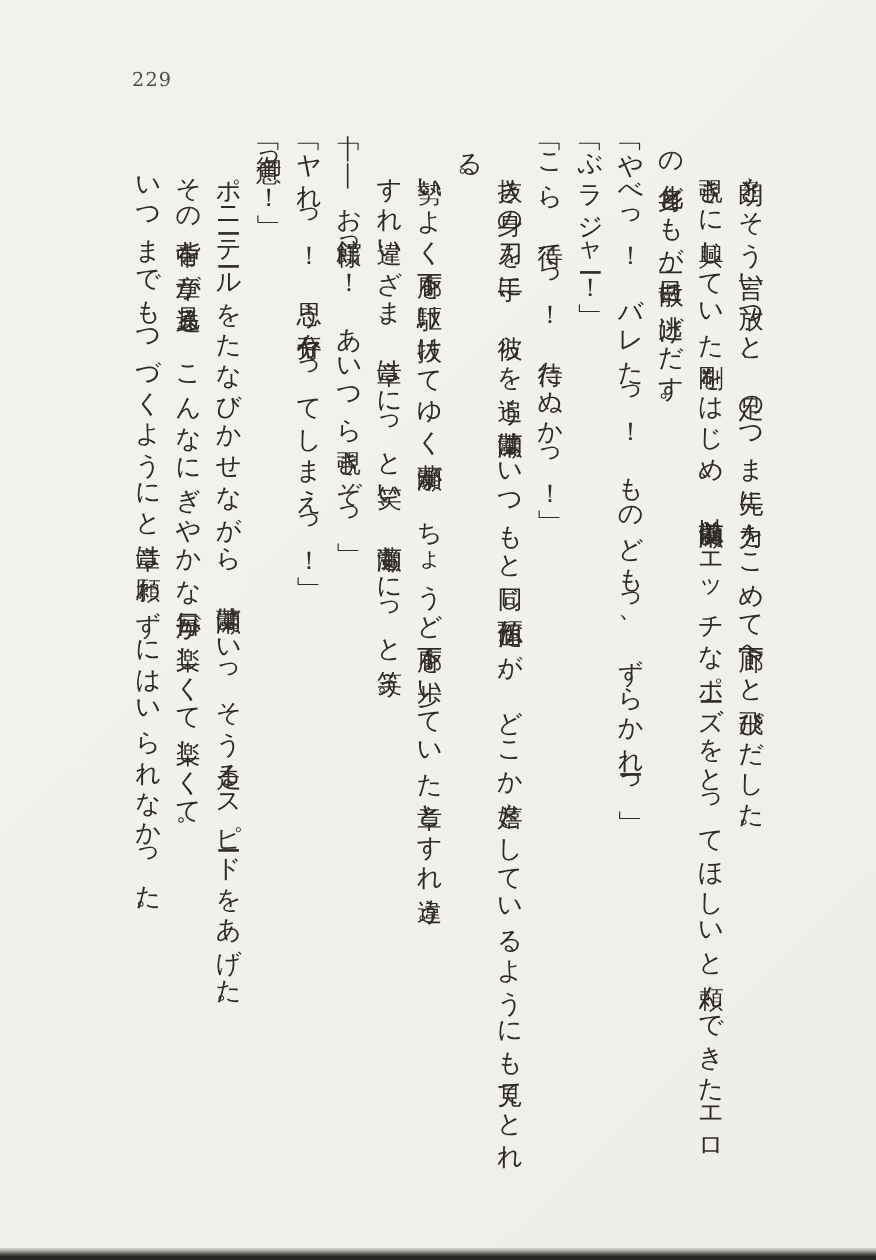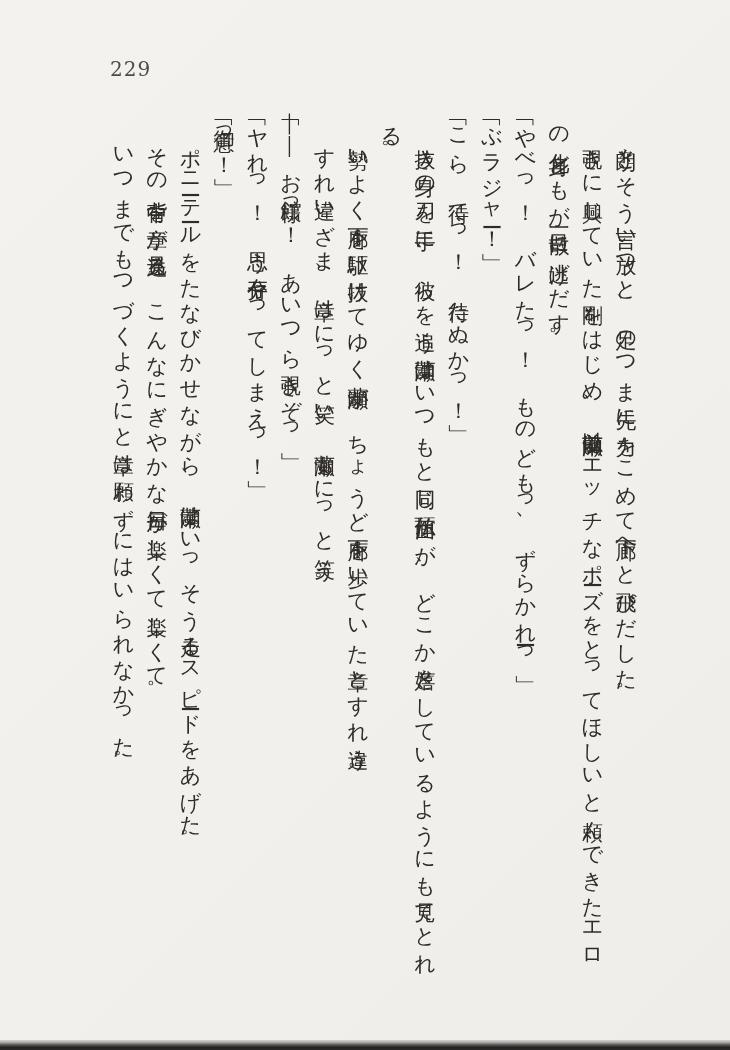--- a/index.html
+++ b/index.html
@@ -12,21 +12,21 @@
     height: 1050px;
     background: linear-gradient(135deg, #f4f2ef 0%, #f2f0ed 55%, #efede9 100%);
     overflow: hidden;
     font-family: "DejaVu Serif", "Liberation Serif", serif;
   }
 
   .page-number {
     position: absolute;
     top: 57px;
     left: 110px;
-    font-size: 20px;
+    font-size: 16px;
     letter-spacing: 1px;
     color: #4d4b49;
   }
 
   .text-block {
     position: absolute;
     top: 112px;
     right: 88px;
     height: 858px;
     width: 545px;

